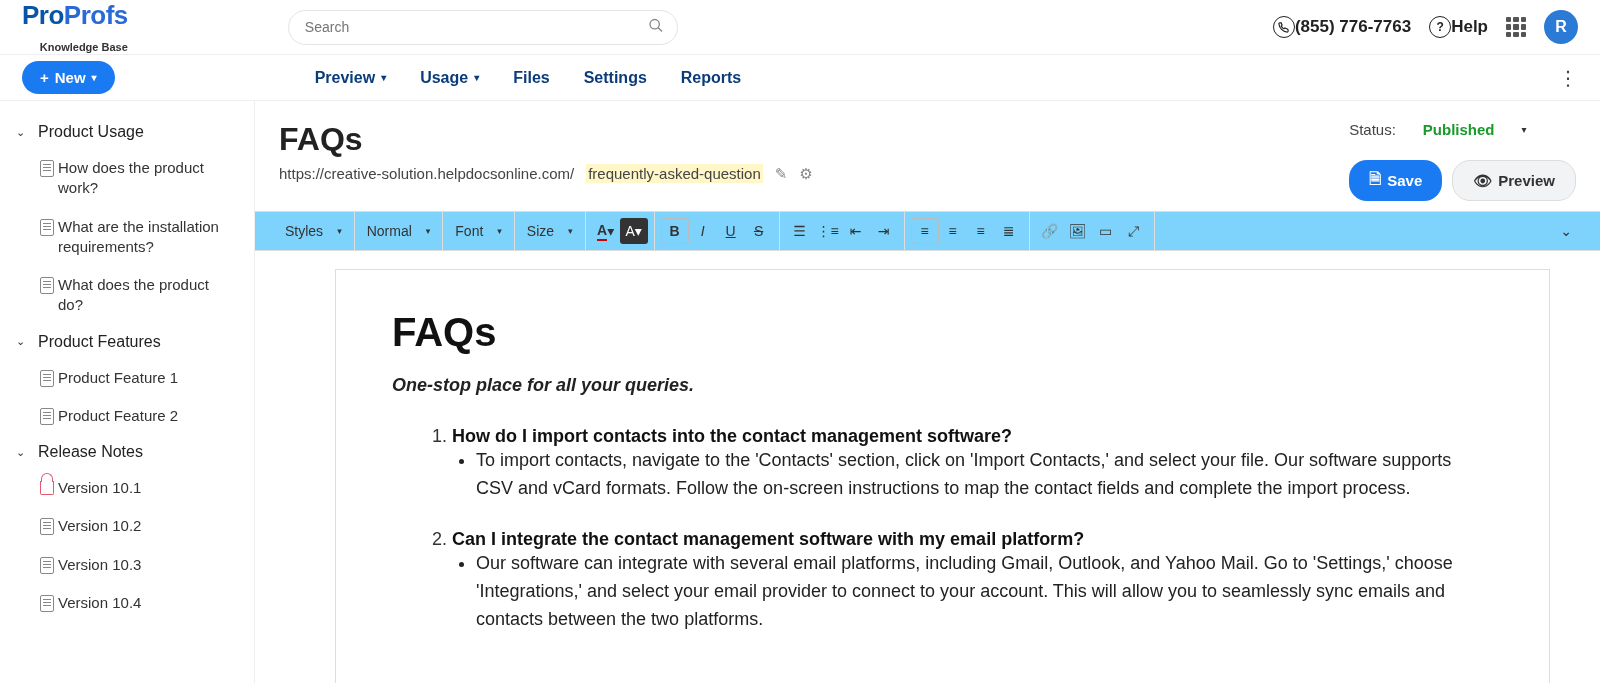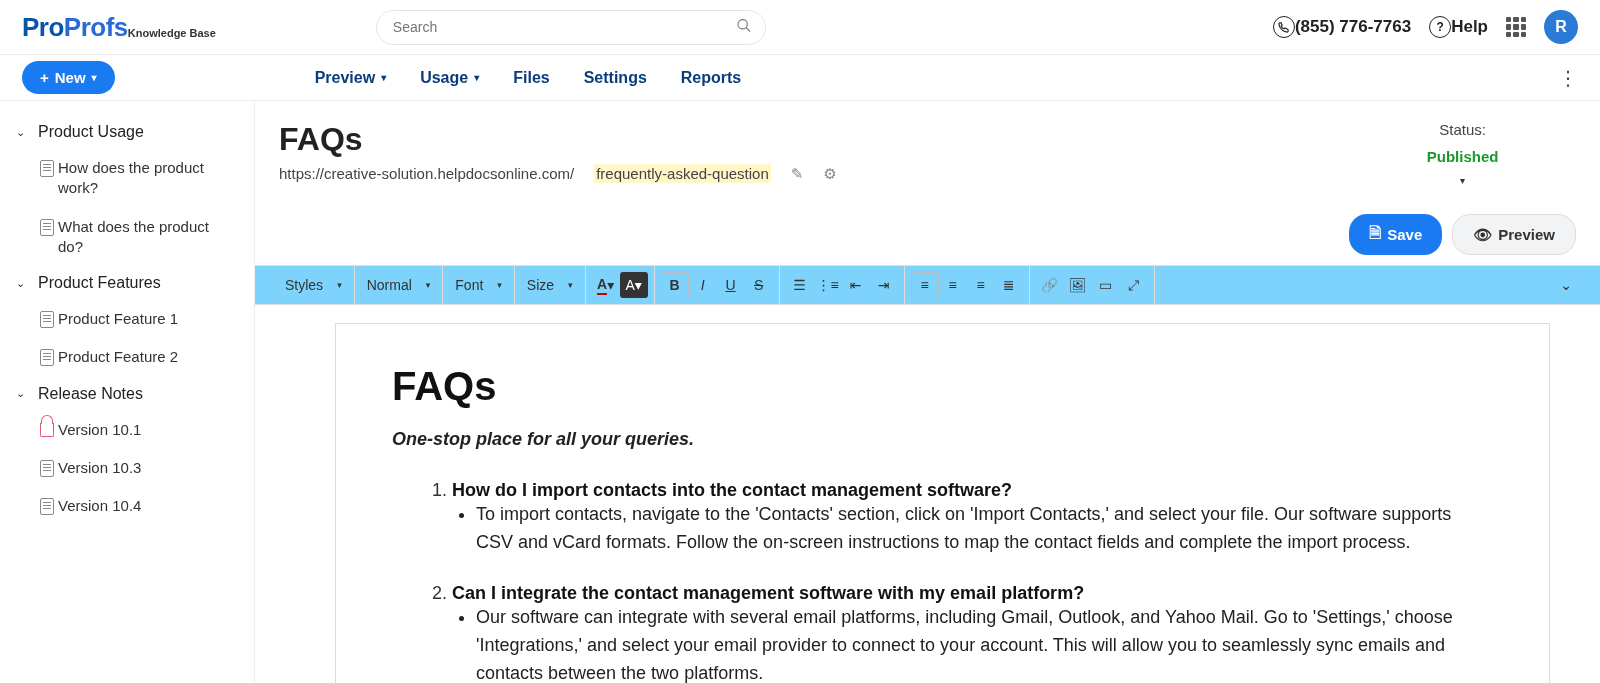--- a/index.html
+++ b/index.html
@@ -1,20 +1,20 @@
 <!DOCTYPE html>
 <html><head>
 <meta charset="utf-8">
 <style>
 * { margin:0; padding:0; box-sizing:border-box; font-family: -apple-system, BlinkMacSystemFont, "Segoe UI", Arial, sans-serif; }
 body { background:#fff; color:#333; font-size:14px; width:1600px; height:683px; overflow:hidden; }
 
 
 .topbar { height:55px; display:flex; align-items:center; padding:0 22px; border-bottom:1px solid #eee; }
-.logo { display:flex; flex-direction:row; line-height:1; }
+.logo { display:flex; flex-direction:column; line-height:1; }
 .logo-top { font-size:26px; font-weight:800; letter-spacing:-0.5px; }
 .logo-pro { color:#0854a6; }
 .logo-profs { color:#2a6ad6; }
 .kb-sub { font-size:11px; font-weight:700; color:#333; text-align:right; margin-top:14px; }
 .search-wrap { margin-left:160px; width:390px; position:relative; }
 .search-input { width:100%; height:35px; border:1px solid #e4e4e8; border-radius:18px; padding:0 40px 0 16px; font-size:14px; color:#444; outline:none; }
 .search-icon { position:absolute; right:14px; top:50%; transform:translateY(-50%); color:#888; }
 .top-right { margin-left:auto; display:flex; align-items:center; gap:18px; }
 .phone-block, .help-block { display:flex; align-items:center; color:#222; font-size:17px; font-weight:600; }
 .circle-icon { width:22px; height:22px; border:1.6px solid #222; border-radius:50%; display:flex; align-items:center; justify-content:center; font-size:12px; }
@@ -40,26 +40,26 @@
 .sb-item { padding:9px 20px 9px 40px; display:flex; align-items:flex-start; gap:4px; color:#333; font-size:15px; line-height:1.35; cursor:pointer; }
 .doc-glyph { width:14px; height:17px; border:1.4px solid #888; border-radius:2px; flex-shrink:0; position:relative; margin-top:2px; }
 .doc-glyph::before { content:""; position:absolute; left:2px; right:2px; top:3px; height:1px; background:#888; box-shadow:0 3px 0 #888, 0 6px 0 #888; }
 .lock-glyph { width:14px; height:14px; border:1.4px solid #e25b72; border-bottom-left-radius:2px; border-bottom-right-radius:2px; border-top:none; position:relative; margin-top:3px; flex-shrink:0; }
 .lock-glyph::before{ content:""; position:absolute; width:10px; height:8px; border:1.4px solid #e25b72; border-bottom:none; border-radius:6px 6px 0 0; left:0; top:-8px; }
 
 
 .content { flex:1; display:flex; flex-direction:column; overflow:hidden; }
 .content-header { padding:20px 24px 10px 24px; display:flex; align-items:flex-start; }
 .page-title { font-size:32px; font-weight:700; color:#222; }
-.url-row { display:flex; align-items:center; gap:20px; margin-top:6px; font-size:15px; }
+.url-row { display:flex; align-items:center; gap:12px; margin-top:6px; font-size:15px; }
 .url-base{ color:#444; }
 .url-slug{ background:#fff7c7; color:#444; padding:1px 2px; }
 .mini-icon{ color:#888; font-size:15px; cursor:pointer; }
 .status-block{ margin-left:auto; text-align:right; }
-.status-row{ display:flex; align-items:center; gap:10px; font-size:15px; margin-bottom:28px;flex-direction:column; }
+.status-row{ display:flex; align-items:center; gap:27px; font-size:15px; margin-bottom:22px; }
 .status-lbl{ color:#444; }
 .status-val{ color:#1a9a2a; font-weight:700; }
 .status-btns{ display:flex; gap:10px; }
 .btn{ border-radius:18px; padding:8px 20px; font-size:15px; font-weight:600; display:flex; align-items:center; gap:6px; cursor:pointer; }
 .btn-primary{ background:#1a7af2; color:#fff; border:none; }
 .btn-secondary{ background:#f1f3f5; color:#333; border:1px solid #ddd; }
 
 
 .editor-toolbar { border-top:1px solid #ddd; border-bottom:1px solid #ddd; height:40px; display:flex; align-items:center; padding:0 18px; gap:0; background:#7dd3fc; }
 .tb-drop { display:flex; align-items:center; gap:14px; padding:0 12px; font-size:14px; color:#333; cursor:pointer; border-right:1px solid #ddd; height:100%; }
@@ -159,20 +159,24 @@
     <div class="sb-section">
       <span class="arrow">⌄</span>
       <span>Product Usage</span>
     </div>
     <div class="sb-item">
         <span class="doc-glyph"></span>
         <span>How does the product work?</span>
       </div>
     <div class="sb-item">
         <span class="doc-glyph"></span>
+        <span>What are the installation requirements?</span>
+      </div>
+    <div class="sb-item">
+        <span class="doc-glyph"></span>
         <span>What does the product do?</span>
       </div>
 
     <div class="sb-section">
       <span class="arrow">⌄</span>
       <span>Product Features</span>
     </div>
     <div class="sb-item">
         <span class="doc-glyph"></span>
         <span>Product Feature 1</span>
@@ -182,20 +186,24 @@
         <span>Product Feature 2</span>
       </div>
 
     <div class="sb-section">
       <span class="arrow">⌄</span>
       <span>Release Notes</span>
     </div>
     <div class="sb-item">
         <span class="lock-glyph"></span>
         <span>Version 10.1</span>
+      </div>
+    <div class="sb-item">
+        <span class="doc-glyph"></span>
+        <span>Version 10.2</span>
       </div>
     <div class="sb-item">
         <span class="doc-glyph"></span>
         <span>Version 10.3</span>
       </div>
     <div class="sb-item">
         <span class="doc-glyph"></span>
         <span>Version 10.4</span>
       </div>
   </div>

